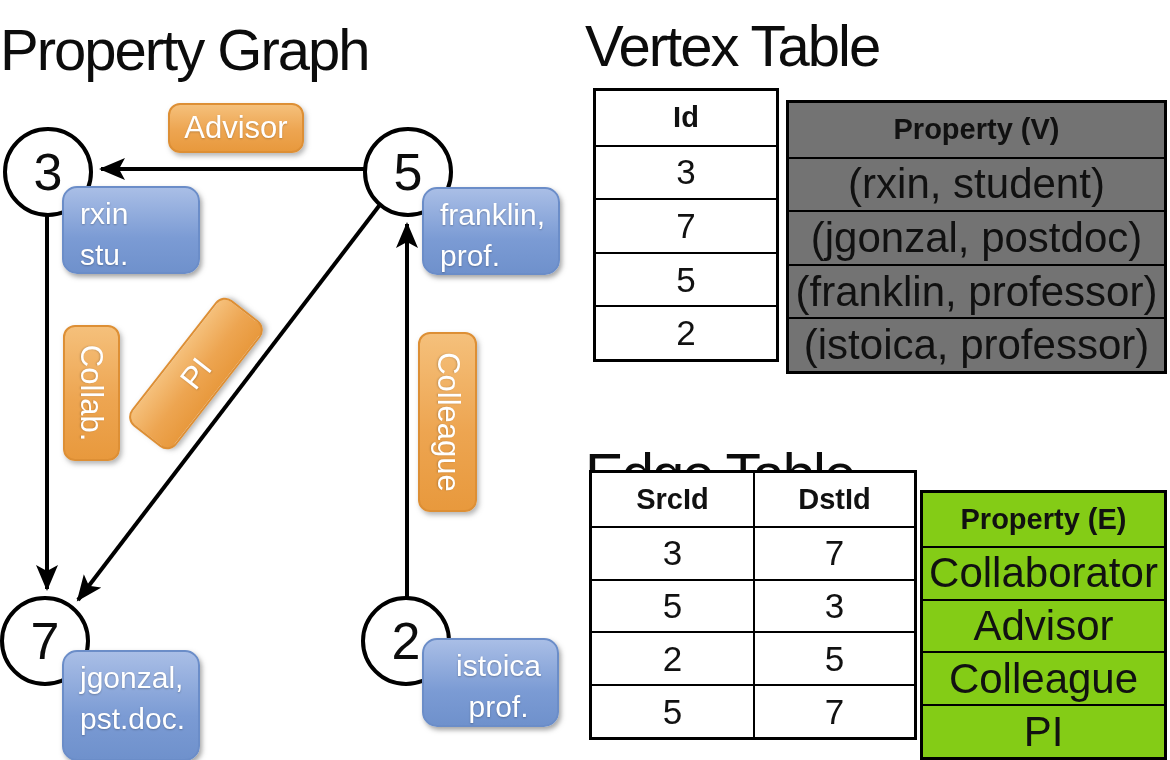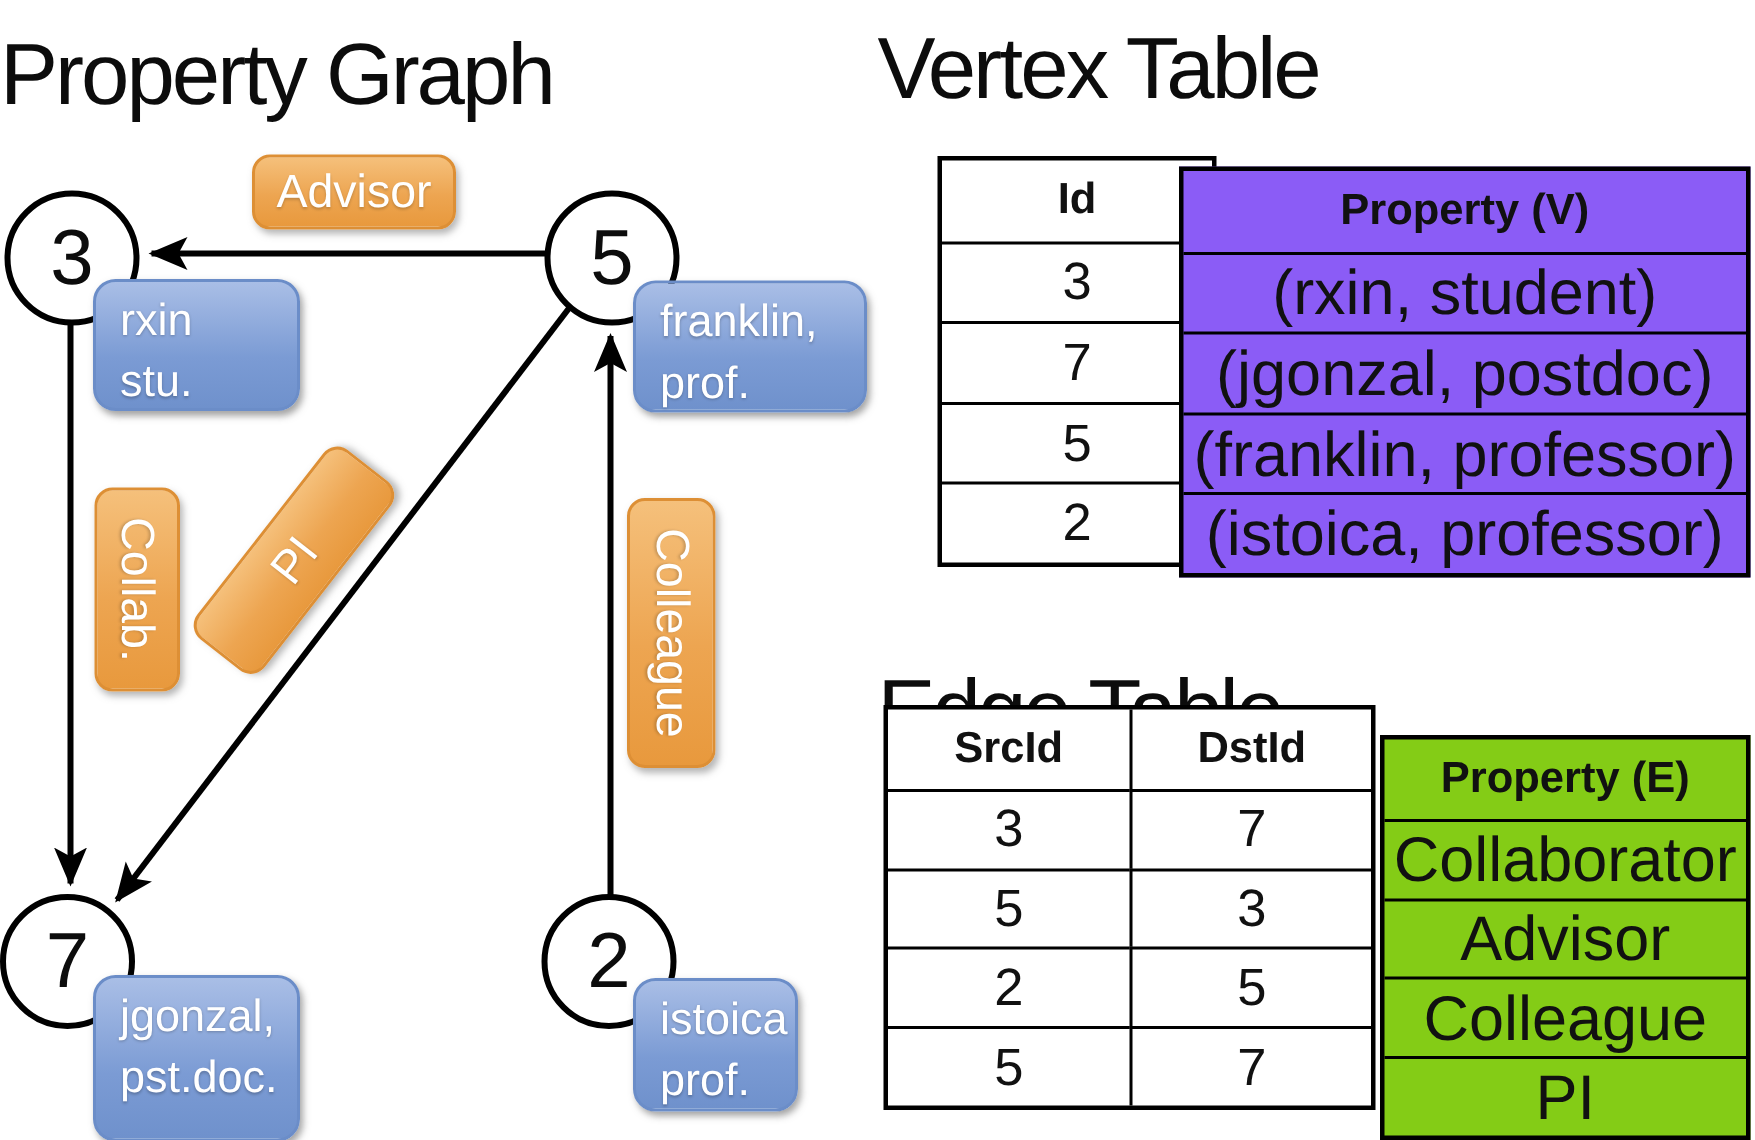--- a/index.html
+++ b/index.html
@@ -33,21 +33,21 @@
   
   .sub-table{position:absolute;box-sizing:border-box;border:3px solid #000;
     background:#fff;display:grid;grid-template-rows:repeat(5,1fr);z-index:2;}
   .sub-table.two-col{grid-template-columns:1fr 1fr;}
   .cell{display:flex;align-items:center;justify-content:center;
     font-size:35px;font-weight:300;white-space:nowrap;}
   .cell.hdr{font-size:29px;font-weight:bold;}
   .cell.prop{font-size:42px;}
   .bt{border-top:2px solid #000;}
   .bl{border-left:2px solid #000;}
-  .fill-v{background:#8b5cf6;margin-top:11px;}
+  .fill-v{background:#737373;}
   .fill-e{background:#84cc16;}
 </style>
 </head>
 <body>
 
 <div id="graph-panel" class="panel">
   <div class="big-title" style="top:16px;">Property Graph</div>
 
   <svg id="edges-svg" width="585" height="760" viewBox="0 0 585 760">
     <defs>
@@ -63,29 +63,29 @@
 
   <div class="node" style="left:3px;top:127px;">3</div>
   <div class="node" style="left:363px;top:127px;">5</div>
   <div class="node" style="left:0px;top:596px;">7</div>
   <div class="node" style="left:361px;top:596px;">2</div>
 
   <div class="vlabel" style="left:62px;top:186px;width:138px;height:88px;">
     <div>rxin</div>
     <div>stu.</div>
   </div>
-  <div class="vlabel" style="left:422px;top:187px;width:156px;height:88px;">
+  <div class="vlabel" style="left:422px;top:187px;width:138px;height:88px;">
     <div>franklin,</div>
     <div>prof.</div>
   </div>
   <div class="vlabel" style="left:62px;top:650px;width:138px;height:111px;">
     <div>jgonzal,</div>
     <div>pst.doc.</div>
   </div>
-  <div class="vlabel" style="left:422px;top:652px;width:110px;height:89px;">
+  <div class="vlabel" style="left:422px;top:638px;width:137px;height:89px;text-align:center;">
     <div>istoica</div>
     <div>prof.</div>
   </div>
 
   <div class="elabel" style="left:168px;top:103px;width:136px;height:50px;">
     <span>Advisor</span>
   </div>
   <div class="elabel" style="left:63px;top:325px;width:57px;height:136px;">
     <span class="vtext">Collab.</span>
   </div>
@@ -93,21 +93,21 @@
     <span>PI</span>
   </div>
   <div class="elabel" style="left:418px;top:332px;width:59px;height:180px;">
     <span class="vtext">Colleague</span>
   </div>
 </div>
 
 <div id="tables-panel" class="panel">
   <div class="big-title" style="top:12px;">Vertex Table</div>
 
-  <div class="sub-table" style="left:8px;top:104px;width:186px;height:274px;margin-left:32px;">
+  <div class="sub-table" style="left:8px;top:88px;width:186px;height:274px;">
     <div class="cell hdr">Id</div>
     <div class="cell bt">3</div>
     <div class="cell bt">7</div>
     <div class="cell bt">5</div>
     <div class="cell bt">2</div>
   </div>
 
   <div class="sub-table fill-v" style="left:201px;top:100px;width:381px;height:274px;">
     <div class="cell hdr">Property (V)</div>
     <div class="cell prop bt">(rxin, student)</div>

